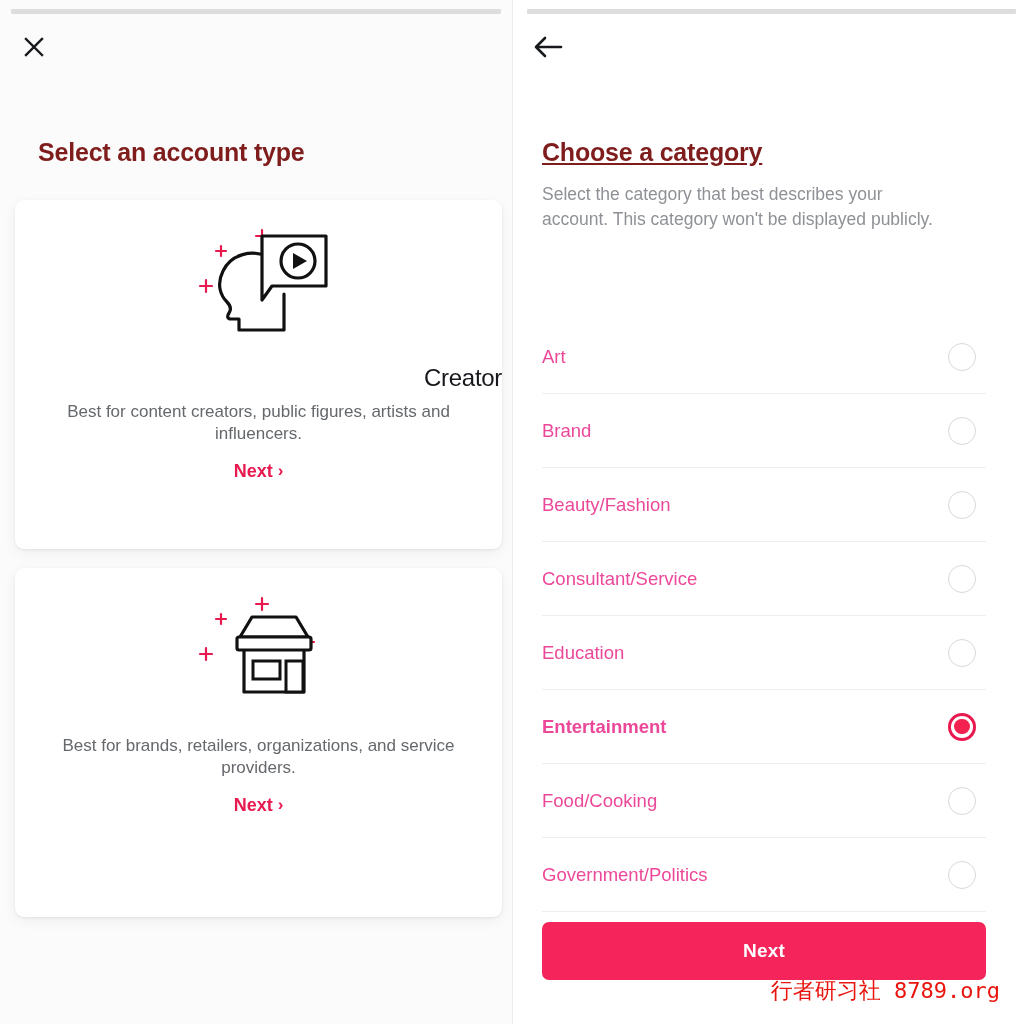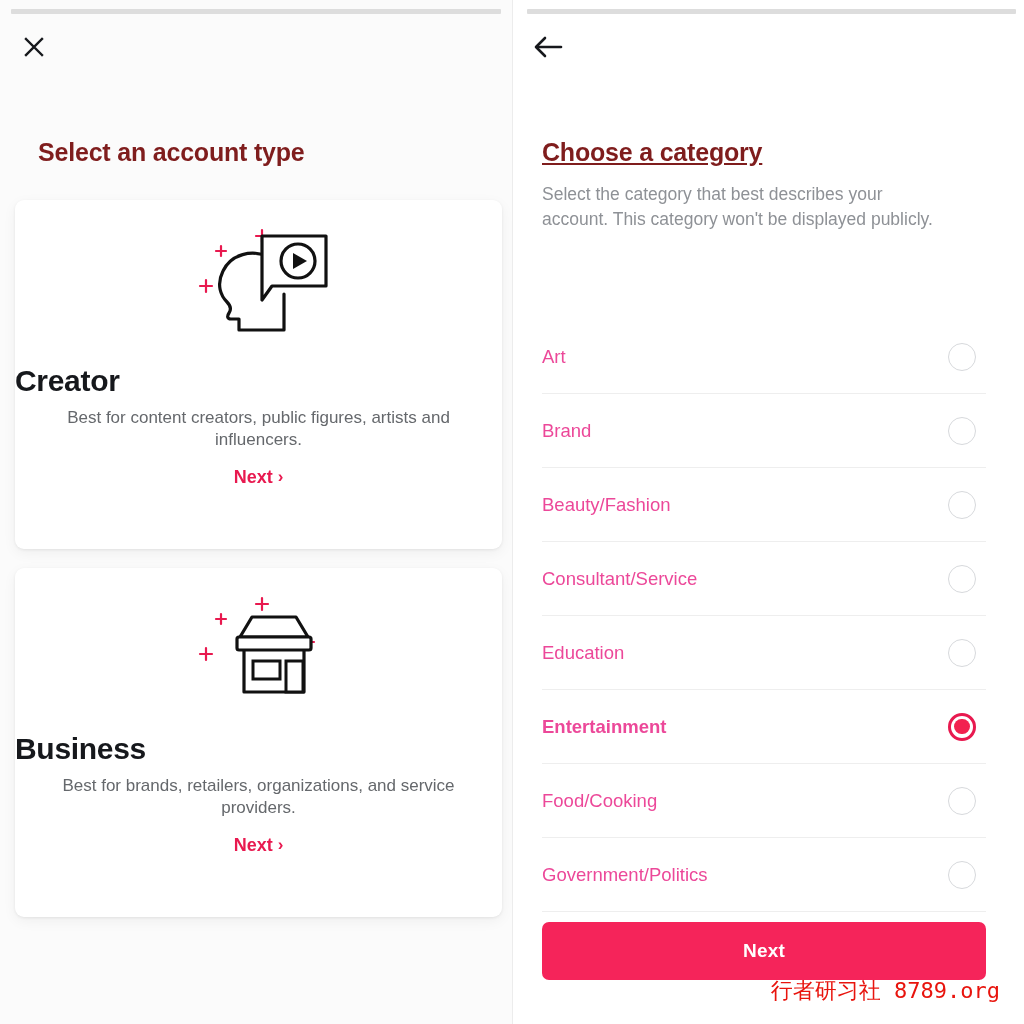--- a/index.html
+++ b/index.html
@@ -104,23 +104,23 @@
   .card-business { top: 568px;  height: 349px; }
 
   .illus {
     position: relative;
     height: 140px;
     margin-top: 18px;
   }
   .illus svg { position: absolute; left: 50%; transform: translateX(-50%); top: 6px; }
 
   .card-title {
-    text-align: left;
-    font-size: 30px;
-    font-weight: bold;
+    text-align: right;
+    font-size: 24px;
+    font-weight: normal;
     color: #16181c;
     margin-top: 6px;
     letter-spacing: -0.3px;
   }
   .card-desc {
     text-align: center;
     font-size: 17px;
     line-height: 22px;
     color: #65686c;
     margin: 9px auto 0;
@@ -295,21 +295,20 @@
           <rect x="63" y="45" width="74" height="13" rx="2" stroke="#111111" stroke-width="3.2" fill="#ffffff"></rect>
 
           <path d="M70 58 L70 100 L130 100 L130 58" stroke="#111111" stroke-width="3.2" fill="none" stroke-linejoin="round"></path>
 
           <rect x="79" y="69" width="27" height="18" stroke="#111111" stroke-width="3" fill="#ffffff"></rect>
 
           <rect x="112" y="69" width="17" height="31" stroke="#111111" stroke-width="3" fill="#ffffff"></rect>
         </svg>
         </span>
       </div>
-      <div class="card-title">Business</div>
       <div class="card-desc">Best for brands, retailers, organizations, and service providers.</div>
       <div class="card-next">
         <span>Next</span>
         <span class="chev">›</span>
       </div>
     </div>
   </div>
 
   <div class="panel panel-right">
 

